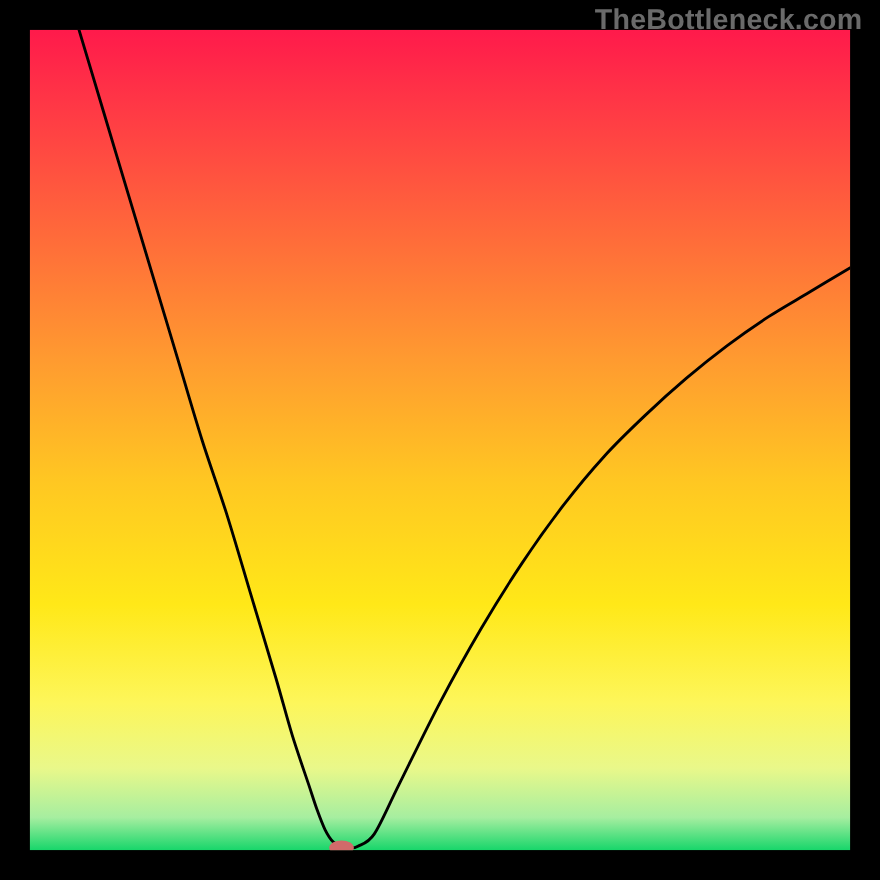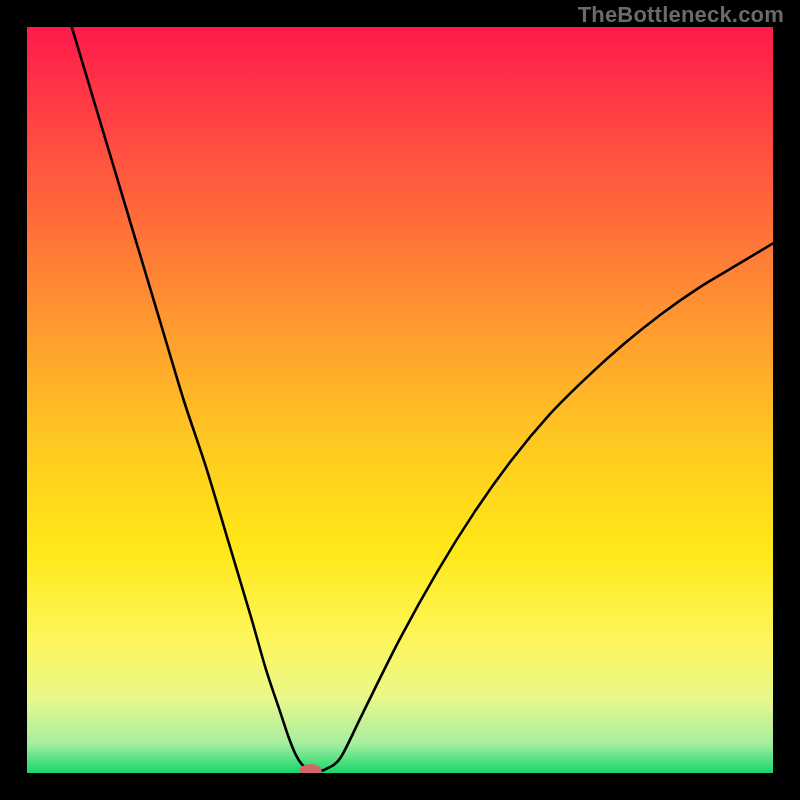--- a/index.html
+++ b/index.html
@@ -14,21 +14,21 @@
   .frame {
     position: relative;
     width: 800px;
     height: 800px;
     background: #000;
   }
   .watermark {
     position: absolute;
     top: 2px;
     right: 16px;
-    font-size: 22px;
+    font-size: 26px;
     font-weight: 600;
     color: #6a6a6a;
     letter-spacing: 0.2px;
     font-family: Arial, sans-serif;
     user-select: none;
   }
   .plot-area {
     position: absolute;
     left: 27px;
     top: 27px;

